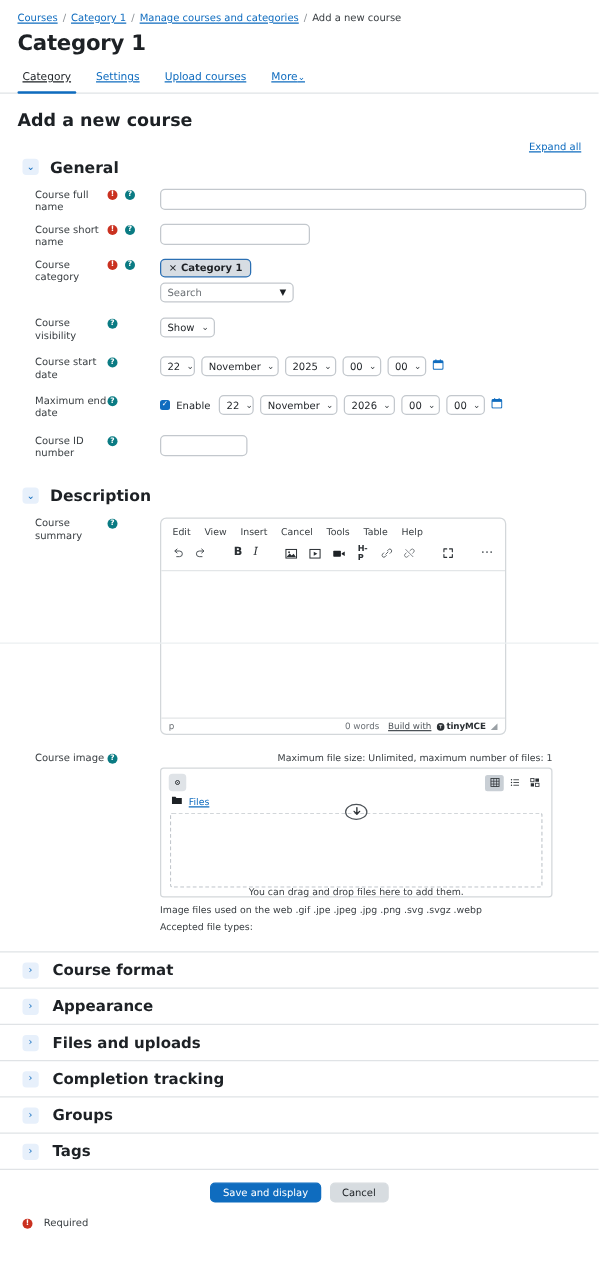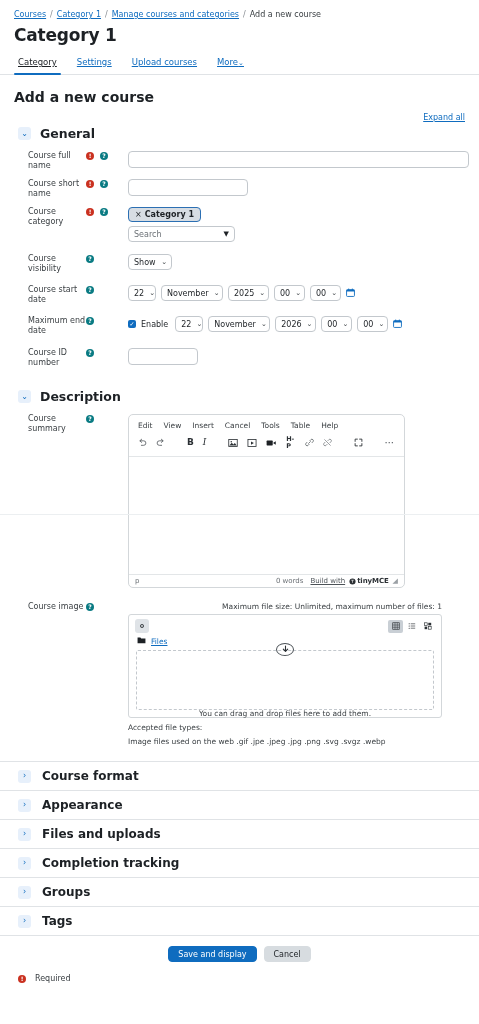--- a/index.html
+++ b/index.html
@@ -437,22 +437,22 @@
       </div>
       <div class="fp-drop">
         <span class="dl-ico">
           <svg width="11" height="11" viewBox="0 0 16 16">
               <path d="M8 3v7.2M4.8 7.4 8 10.8l3.2-3.4" fill="none" stroke="#2b3034" stroke-width="1.6" stroke-linecap="round" stroke-linejoin="round"></path>
             </svg>
         </span>
         <span class="hint">You can drag and drop files here to add them.</span>
       </div>
     </div>
+    <div class="accepted two">Image files used on the web .gif .jpe .jpeg .jpg .png .svg .svgz .webp</div>
     <div class="accepted">Accepted file types:</div>
-    <div class="accepted two">Image files used on the web .gif .jpe .jpeg .jpg .png .svg .svgz .webp</div>
   </div>
 </div>
 
 <div style="margin-top:11px;">
   <div class="csec">
     <span class="chev-box right">›</span>
     <span class="title">Course format</span>
   </div>
   <div class="csec">
     <span class="chev-box right">›</span>

